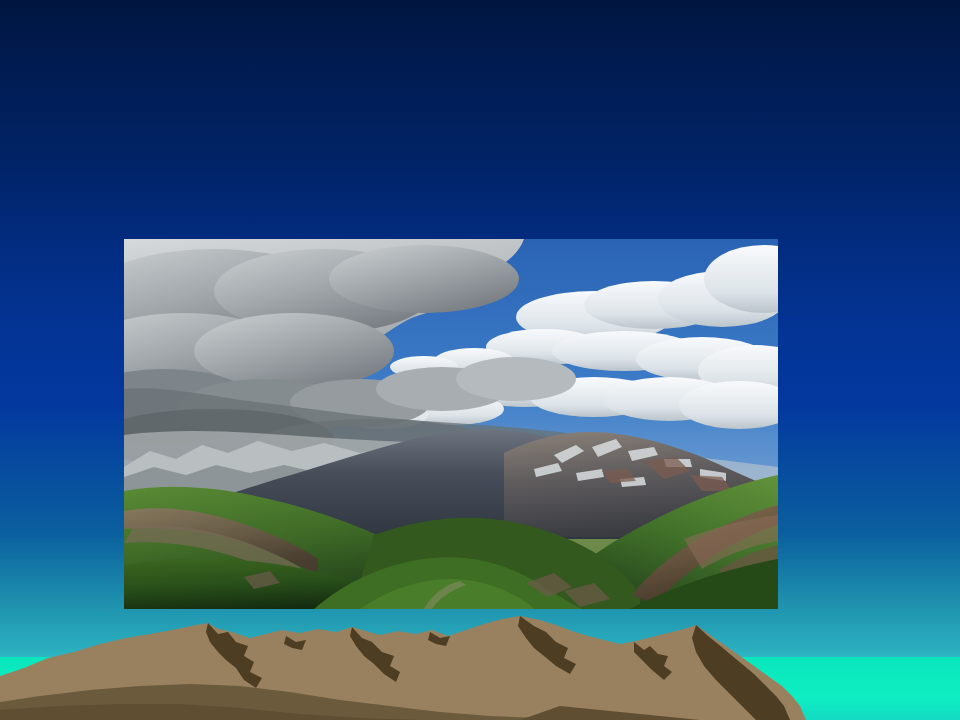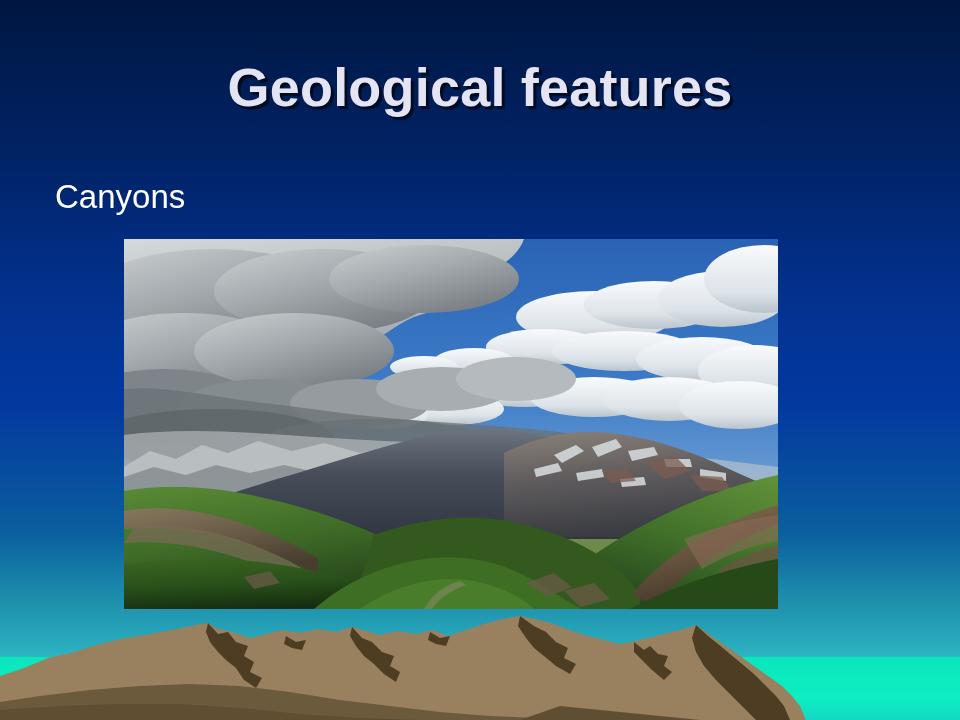--- a/index.html
+++ b/index.html
@@ -76,23 +76,21 @@
     overflow: hidden;
     background: #6d8a4a;
   }
   .photo svg { display: block; }
 </style>
 </head>
 <body>
 
 <div id="slide">
 
-  <div class="title">Geological features</div>
-
-  <div class="body-text">Canyons</div>
+
 
   <div class="photo">
     <svg width="654" height="370" viewBox="0 0 654 370">
       <defs>
         <linearGradient id="skyBlue" x1="0" y1="0" x2="0" y2="1">
           <stop offset="0%" stop-color="#2a63b4"></stop>
           <stop offset="60%" stop-color="#3d7cc8"></stop>
           <stop offset="100%" stop-color="#6e9ed2"></stop>
         </linearGradient>
         <linearGradient id="grayCloud" x1="0.1" y1="0" x2="0.8" y2="1">

